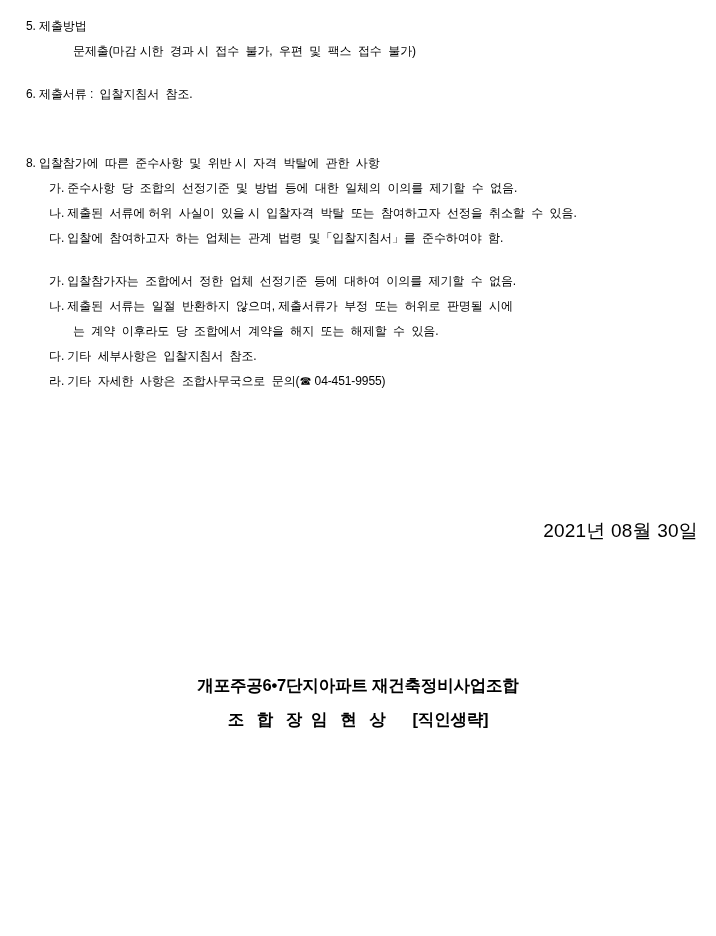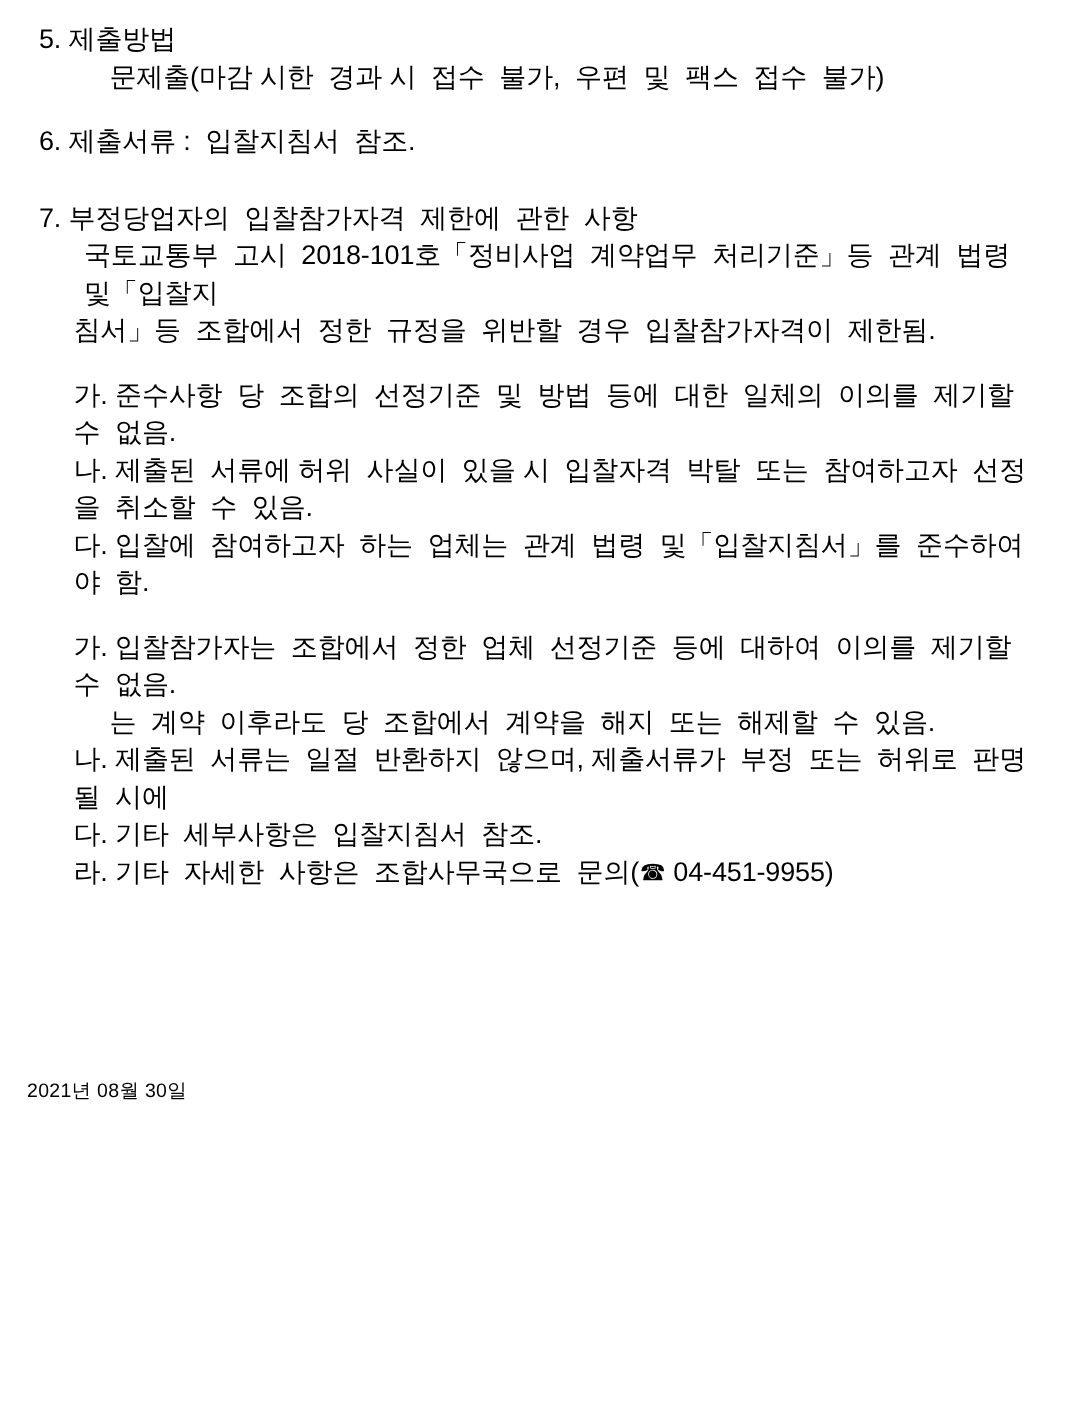--- a/index.html
+++ b/index.html
@@ -22,21 +22,21 @@
     box-sizing: border-box;
   }
   .doc {
     padding: 14px 18px 0 18px;
     box-sizing: border-box;
   }
   .sec {
     margin-bottom: 0;
   }
   .line {
-    font-size: 18px;
+    font-size: 12px;
     line-height: 25px;
     white-space: pre-wrap;
     letter-spacing: -0.1px;
   }
   
   .item-head {
     padding-left: 8px;
     text-indent: 0;
   }
   
@@ -52,22 +52,22 @@
     padding-left: 38px;
   }
   .para-cont {
     padding-left: 31px;
   }
   .gap-md { height: 18px; }
   .gap-lg { height: 26px; }
   .gap-xl { height: 62px; }
 
   .date-line {
-    text-align: left;
-    font-size: 13px;
+    text-align: right;
+    font-size: 19px;
     letter-spacing: 0.2px;
     margin-top: 0;
   }
   .org-block {
     text-align: center;
   }
   .org-name {
     font-size: 16.5px;
     font-weight: bold;
     letter-spacing: -0.2px;
@@ -95,47 +95,51 @@
     </div>
 
     <div class="gap-md"></div>
 
     <div class="sec">
       <div class="line item-head"><span>6.</span> <span>제출서류 :  입찰지침서  참조.</span></div>
     </div>
 
     <div class="gap-lg"></div>
 
-    <div class="sec">
-      <div class="line item-head"><span>7.</span> <span>부정당업자의  입찰참가자격  제한에  관한  사항</span></div>
-      <div class="line para">국토교통부  고시  2018-101호「정비사업  계약업무  처리기준」등  관계  법령  및「입찰지</div>
-      <div class="line para-cont">침서」등  조합에서  정한  규정을  위반할  경우  입찰참가자격이  제한됨.</div>
-    </div>
 
     <div class="gap-md"></div>
 
     <div class="sec">
+      <div class="line item-head"><span>8.</span> <span>입찰참가에  따른  준수사항  및  위반 시  자격  박탈에  관한  사항</span></div>
       <div class="line sub">가. 준수사항  당  조합의  선정기준  및  방법  등에  대한  일체의  이의를  제기할  수  없음.</div>
       <div class="line sub">나. 제출된  서류에 허위  사실이  있을 시  입찰자격  박탈  또는  참여하고자  선정을  취소할  수  있음.</div>
       <div class="line sub">다. 입찰에  참여하고자  하는  업체는  관계  법령  및「입찰지침서」를  준수하여야  함.</div>
     </div>
 
     <div class="gap-md"></div>
 
     <div class="sec">
       <div class="line sub">가. 입찰참가자는  조합에서  정한  업체  선정기준  등에  대하여  이의를  제기할  수  없음.</div>
+      <div class="line sub">나. 제출된  서류는  일절  반환하지  않으며, 제출서류가  부정  또는  허위로  판명될  시에</div>
       <div class="line sub-cont">는  계약  이후라도  당  조합에서  계약을  해지  또는  해제할  수  있음.</div>
-      <div class="line sub">나. 제출된  서류는  일절  반환하지  않으며, 제출서류가  부정  또는  허위로  판명될  시에</div>
       <div class="line sub">다. 기타  세부사항은  입찰지침서  참조.</div>
       <div class="line sub">라. 기타  자세한  사항은  조합사무국으로  문의(☎ 04-451-9955)</div>
     </div>
 
     <div class="gap-xl"></div>
     <div class="gap-xl"></div>
 
     <div class="date-line">2021년  08월  30일</div>
 
     <div class="gap-xl"></div>
     <div class="gap-xl"></div>
 
+    <div class="org-block">
+      <div class="org-name">개포주공6•7단지아파트  재건축정비사업조합</div>
+      <div class="org-rep">
+        <span class="rep-title">조 합 장</span>
+        <span class="rep-name">임 현 상</span>
+        <span class="rep-seal">[직인생략]</span>
+      </div>
+    </div>
 
   </div>
 </div>
 
 </body></html>

